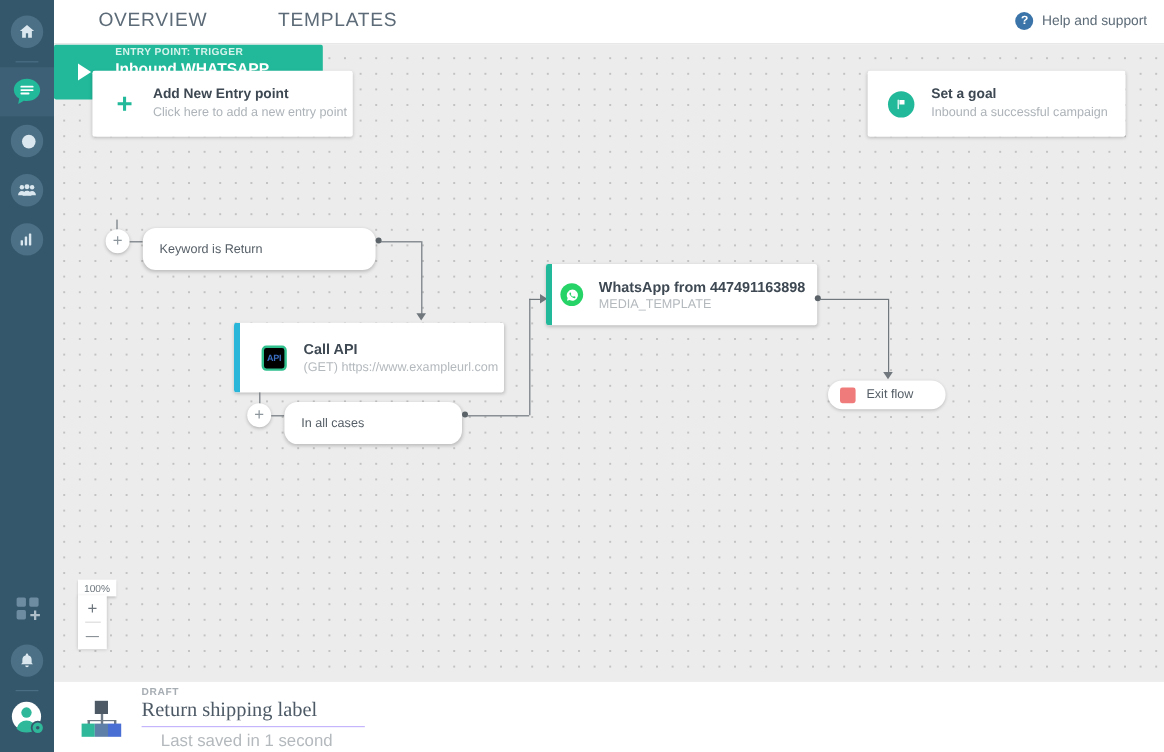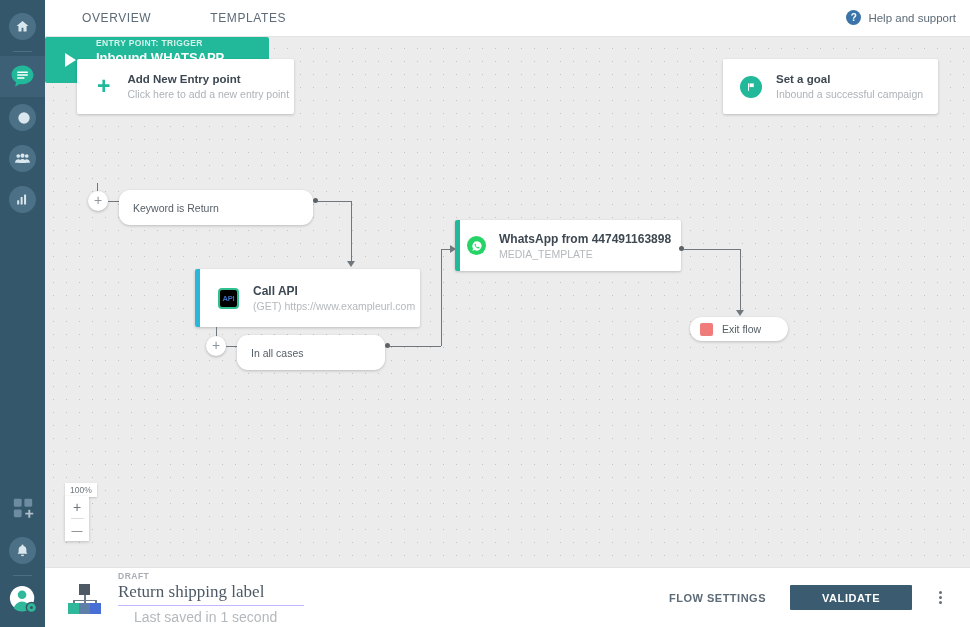--- a/index.html
+++ b/index.html
@@ -39,21 +39,21 @@
 
   
   .topbar {
     position: absolute; left: 45px; top: 0;
     width: 925px; height: 37px;
     background: #fff;
     border-bottom: 1px solid #e3e3e3;
     display: flex; align-items: center;
   }
   .tab {
-    font-size: 12px; letter-spacing: 0.6px;
+    font-size: 16px; letter-spacing: 0.6px;
     color: #5c6b77; padding: 0 10px;
     cursor: pointer;
   }
   .tab:first-of-type { margin-left: 27px; }
   .tab + .tab { margin-left: 39px; }
   .help {
     position: absolute; right: 14px; top: 10px;
     display: flex; align-items: center; gap: 7px;
     font-size: 11.5px; color: #5c6b77; cursor: pointer;
   }
@@ -458,24 +458,15 @@
       <span class="fi-sq" style="left:11px; top:19px; background:#5e7fa8;"></span>
       <span class="fi-sq" style="left:22px; top:19px; background:#4a6fd4;"></span>
     </div>
 
     <div class="flow-meta">
       <div class="flow-status">DRAFT</div>
       <input class="flow-name" type="text" value="Return shipping label" style="">
       <div class="flow-saved">Last saved in 1 second</div>
     </div>
 
-    <div class="bb-right">
-      <div class="flow-settings">FLOW SETTINGS</div>
-      <button class="validate">VALIDATE</button>
-      <div class="kebab">
-        <i></i>
-        <i></i>
-        <i></i>
-      </div>
-    </div>
   </div>
 
 </div>
 
 </body></html>

